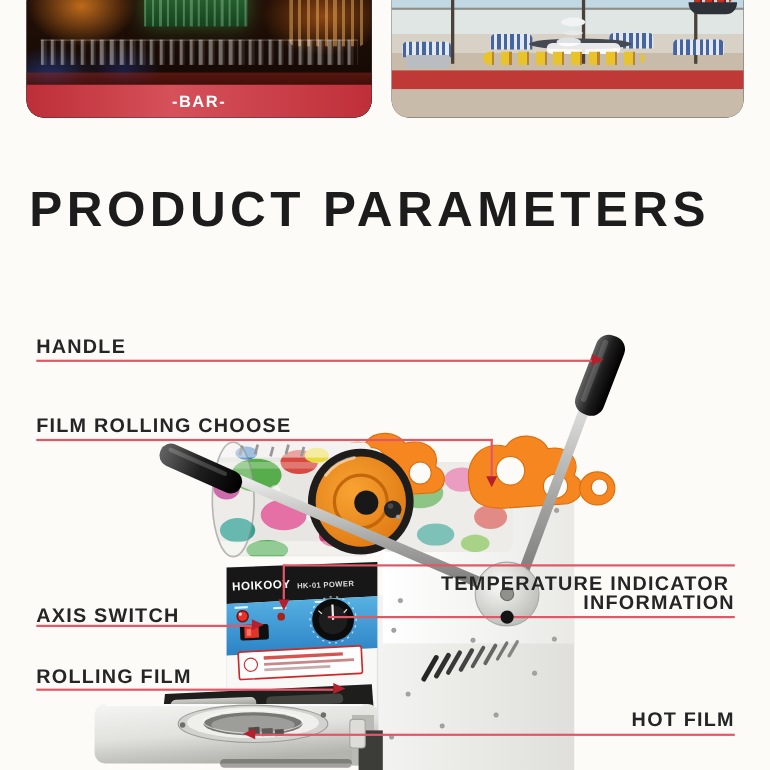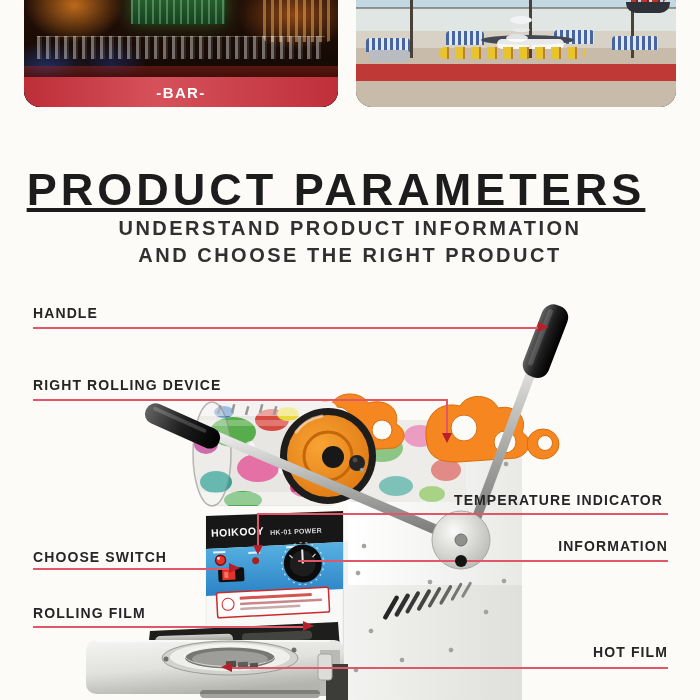--- a/index.html
+++ b/index.html
@@ -42,34 +42,34 @@
       box-shadow:0 10px 0 -2px #e8eaec,-4px 18px 0 0 #dfe2e5;}
   .des-dishes{position:absolute;left:44%;top:53px;width:21%;height:10px;background:rgba(255,255,255,.88);border-radius:8px;}
   .des-sweets{position:absolute;left:26%;top:61px;width:46%;height:12px;border-radius:6px;
       background:repeating-linear-gradient(90deg,#e9c32c 0 8px,#bd832a 8px 10px,transparent 10px 16px);}
   .des-fruit{position:absolute;right:3%;top:3px;width:36px;height:15px;border-radius:8px;
       background:repeating-linear-gradient(90deg,#c23227 0 6px,#7a1f1a 6px 8px,transparent 8px 11px);}
   .des-bowl{position:absolute;right:2%;top:16px;width:44px;height:11px;background:#2e3138;border-radius:0 0 10px 10px;}
   .des-floor{position:absolute;left:0;right:0;bottom:26px;height:17px;background:#bf3936;}
   
   .title{position:absolute;left:0;width:672px;top:164px;text-align:center;
-      font-size:45px;font-weight:bold;color:#1c1c1c;letter-spacing:4px;text-decoration:underline;}
+      font-size:45px;font-weight:bold;color:#1c1c1c;letter-spacing:4px;}
   .subtitle{position:absolute;left:0;width:700px;top:215px;text-align:center;
       font-size:20px;font-weight:bold;color:#303030;letter-spacing:2.5px;line-height:27px;}
   
   .machine-svg{position:absolute;left:0;top:0;z-index:1;}
   
   .cl{position:absolute;background:#e25768;z-index:2;}
   .cl.h{height:2px;} .cl.v{width:2px;}
   .ar{position:absolute;width:0;height:0;z-index:2;}
   .ar-r{border-top:5px solid transparent;border-bottom:5px solid transparent;border-left:11px solid #b5202c;}
   .ar-l{border-top:5px solid transparent;border-bottom:5px solid transparent;border-right:11px solid #b5202c;}
   .ar-d{border-left:5px solid transparent;border-right:5px solid transparent;border-top:10px solid #b5202c;}
   .dot{position:absolute;width:12px;height:12px;border-radius:50%;background:#141414;z-index:3;}
-  .lbl{position:absolute;font-size:14px;font-weight:bold;color:#252525;letter-spacing:1.1px;z-index:3;white-space:nowrap;}
+  .lbl{position:absolute;font-size:18px;font-weight:bold;color:#252525;letter-spacing:1.1px;z-index:3;white-space:nowrap;}
   .lbl.right{text-align:right;}
 </style>
 </head>
 <body>
 
 <div class="stage">
 
   <div class="card card-left">
     <div class="fill bar-bg"></div>
     <div class="bar-shelf"></div>
@@ -95,24 +95,20 @@
     <div class="des-table"></div>
     <div class="des-stand"></div>
     <div class="des-dishes"></div>
     <div class="des-sweets"></div>
     <div class="des-fruit"></div>
     <div class="des-bowl"></div>
     <div class="des-floor"></div>
   </div>
 
   <div class="title">PRODUCT PARAMETERS</div>
-  <div class="subtitle">
-    <div>UNDERSTAND PRODUCT INFORMATION</div>
-    <div>AND CHOOSE THE RIGHT PRODUCT</div>
-  </div>
 
   <svg class="machine-svg" width="700" height="700" viewBox="0 0 700 700">
     <defs>
       <linearGradient id="bodyG" x1="0" y1="0" x2="1" y2="0">
         <stop offset="0" stop-color="#ffffff"></stop>
           <stop offset="1" stop-color="#e9e9e6"></stop>
       </linearGradient>
       <linearGradient id="sideG" x1="0" y1="0" x2="1" y2="0">
         <stop offset="0" stop-color="#f3f3f1"></stop>
           <stop offset="1" stop-color="#dfdfdb"></stop>
@@ -339,20 +335,20 @@
     <div class="ar ar-r" style="left:229px;top:563px"></div>
 
     <div class="cl h" style="left:33px;top:626px;width:270px"></div>
     <div class="ar ar-r" style="left:303px;top:621px"></div>
 
     <div class="cl h" style="left:232px;top:667px;width:436px"></div>
     <div class="ar ar-l" style="left:221px;top:662px"></div>
   </div>
 
   <div class="lbl" style="left:33px;top:305px">HANDLE</div>
-  <div class="lbl" style="left:33px;top:377px">RIGHT ROLLING DEVICE</div>
-  <div class="lbl right" style="right:37px;top:492px">TEMPERATURE INDICATOR</div>
+  <div class="lbl" style="left:33px;top:377px">FILM ROLLING CHOOSE</div>
+  <div class="lbl right" style="right:37px;top:520px">TEMPERATURE INDICATOR</div>
   <div class="lbl right" style="right:32px;top:538px">INFORMATION</div>
-  <div class="lbl" style="left:33px;top:549px">CHOOSE SWITCH</div>
+  <div class="lbl" style="left:33px;top:549px">AXIS SWITCH</div>
   <div class="lbl" style="left:33px;top:605px">ROLLING FILM</div>
   <div class="lbl right" style="right:32px;top:644px">HOT FILM</div>
 
 </div>
 
 </body></html>

